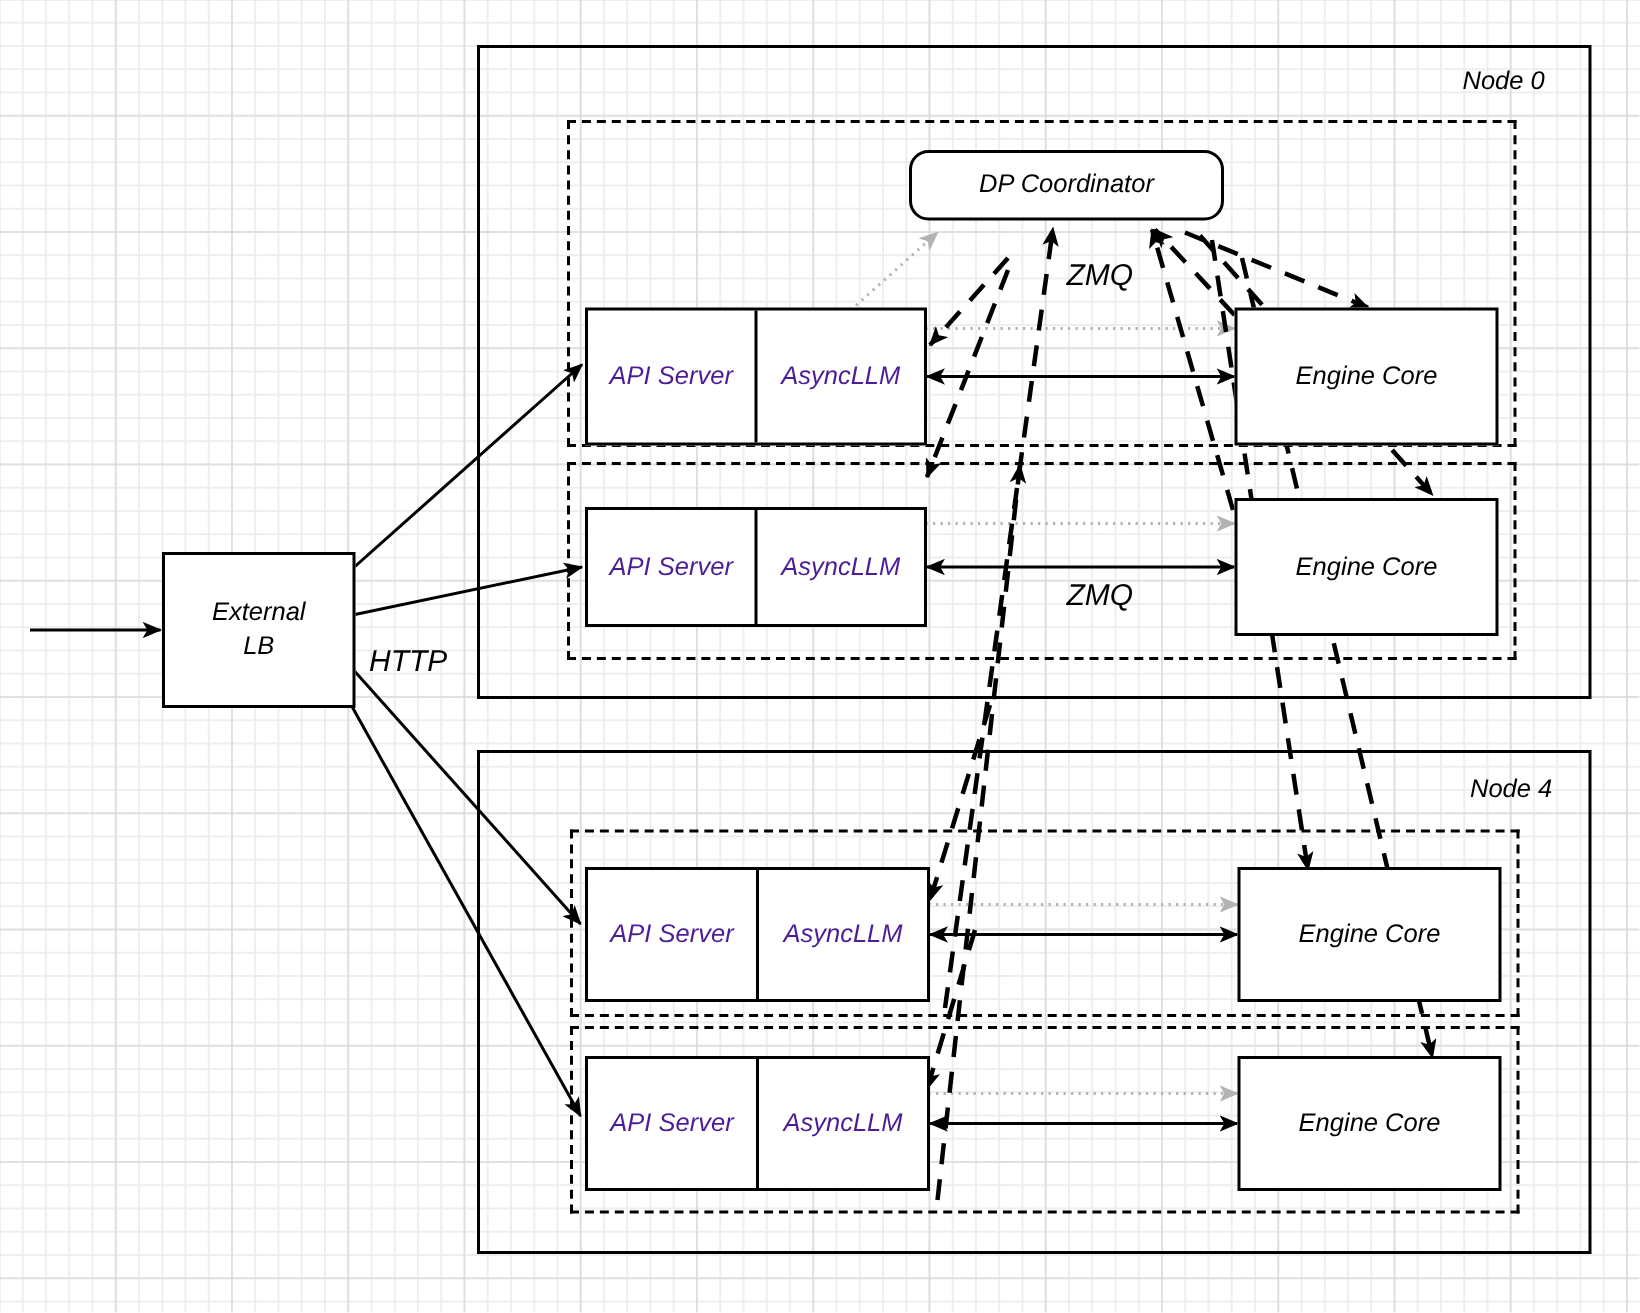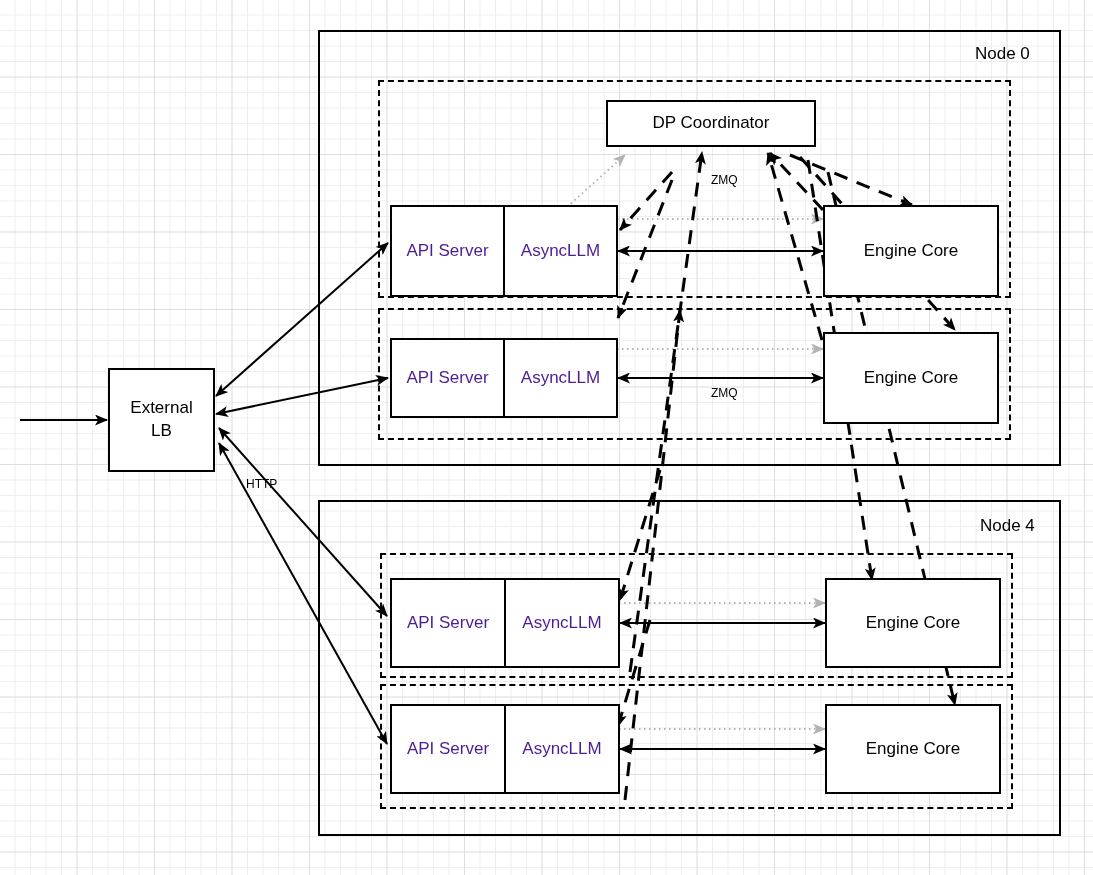--- a/index.html
+++ b/index.html
@@ -18,20 +18,21 @@
       linear-gradient(to right, rgba(210,212,216,0.55) 1px, transparent 1px),
       linear-gradient(to bottom, rgba(210,212,216,0.55) 1px, transparent 1px),
       linear-gradient(to right, rgba(234,236,238,0.9) 1px, transparent 1px),
       linear-gradient(to bottom, rgba(234,236,238,0.9) 1px, transparent 1px);
     background-size:
       77.5px 77.5px,
       77.5px 77.5px,
       15.5px 15.5px,
       15.5px 15.5px;
     background-position: -1px -1px, -1px -1px, -1px -1px, -1px -1px;
+    font-style: italic;
   }
   #edges {
     position: absolute;
     left: 0; top: 0;
     width: 1093px;
     height: 875px;
     pointer-events: none;
   }
   .node-frame {
     position: absolute;
@@ -80,21 +81,21 @@
     display: flex;
     align-items: center;
     justify-content: center;
     font-size: 17px;
     color: #000000;
     text-align: center;
     line-height: 1.35;
   }
   .edge-label {
     position: absolute;
-    font-size: 12px;
+    font-size: 20px;
     color: #000000;
     background: transparent;
     white-space: nowrap;
   }
 </style>
 </head>
 <body>
 
 <div id="canvas">
 
@@ -199,21 +200,21 @@
     <g>
       <line x1="650" y1="620" x2="618" y2="726" stroke="#000" stroke-width="3" stroke-dasharray="14 10" marker-end="url(#arrowBlack)"></line>
     </g>
   </svg>
 
   <div class="node-frame" style="left:318px; top:30px; width:743px; height:436px;"></div>
   <div class="node-label" style="left:975px; top:44px;">Node 0</div>
 
   <div class="group-frame" style="left:378px; top:80px; width:633px; height:218px;"></div>
 
-  <div class="plain-box" style="left:606px; top:100px; width:210px; height:47px;">
+  <div class="plain-box" style="left:606px; top:100px; width:210px; height:47px;border-radius:13px;">
     <span>DP Coordinator</span>
   </div>
 
   <div class="proc-box" style="left:390px; top:205px; width:228px; height:92px;">
     <div class="proc-cell">API Server</div>
     <div class="proc-cell">AsyncLLM</div>
   </div>
 
   <div class="plain-box" style="left:823px; top:205px; width:176px; height:92px;">
     <span>Engine Core</span>
@@ -252,20 +253,20 @@
 
   <div class="proc-box" style="left:390px; top:704px; width:230px; height:90px;">
     <div class="proc-cell">API Server</div>
     <div class="proc-cell">AsyncLLM</div>
   </div>
 
   <div class="plain-box" style="left:825px; top:704px; width:176px; height:90px;">
     <span>Engine Core</span>
   </div>
 
-  <div class="plain-box" style="left:108px; top:368px; width:107px; height:104px; flex-direction:column;">
+  <div class="plain-box" style="left:108px; top:368px; width:129px; height:104px; flex-direction:column;">
     <span>External</span>
     <span>LB</span>
   </div>
 
-  <div class="edge-label" style="left:246px; top:430px;margin-top:47px;">HTTP</div>
+  <div class="edge-label" style="left:246px; top:430px;">HTTP</div>
 
 </div>
 
 </body></html>

